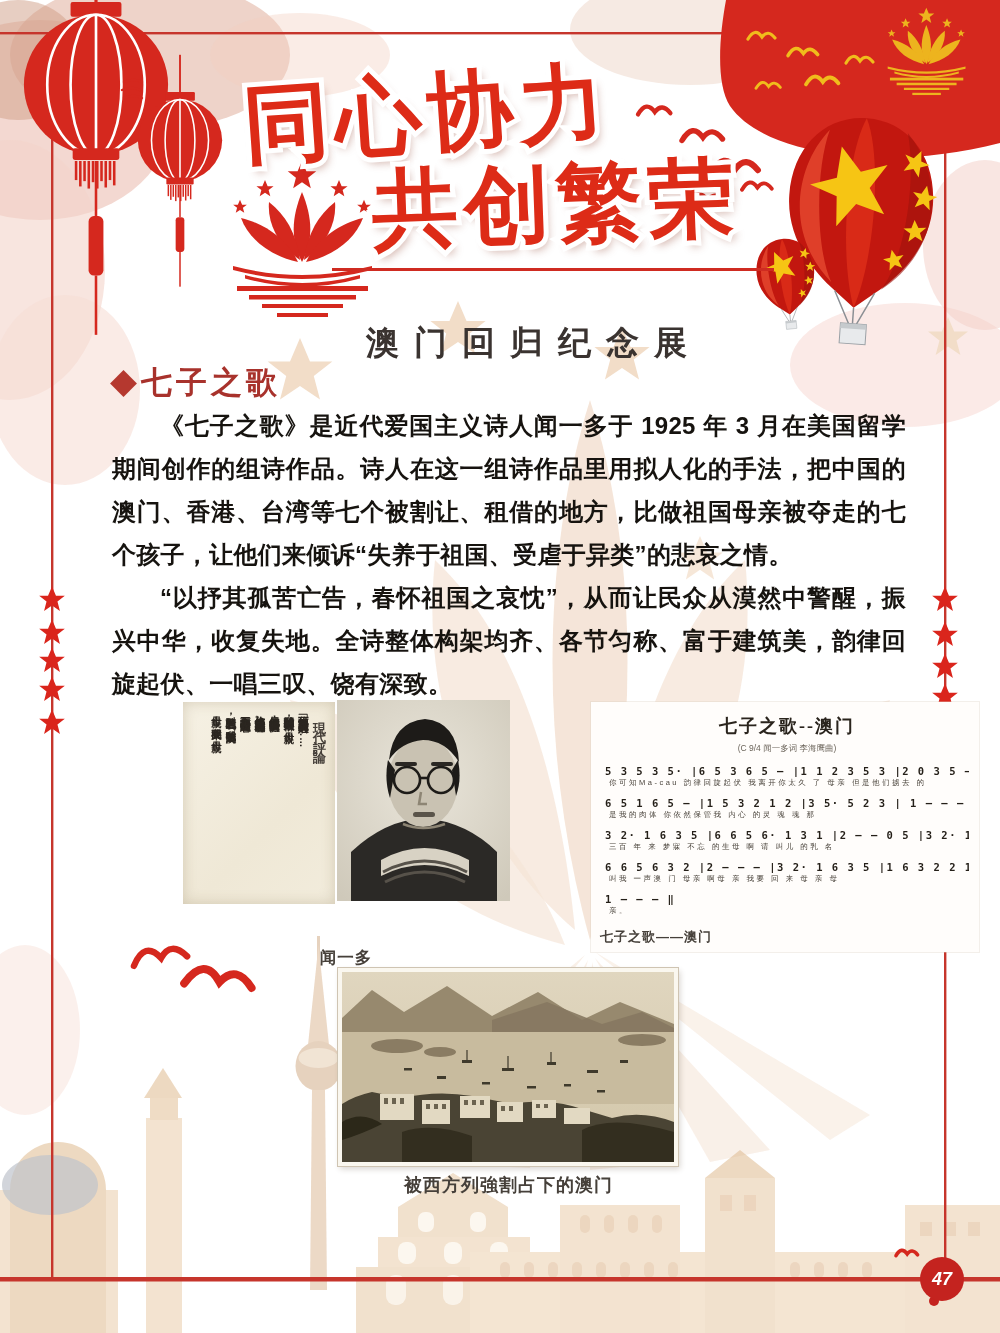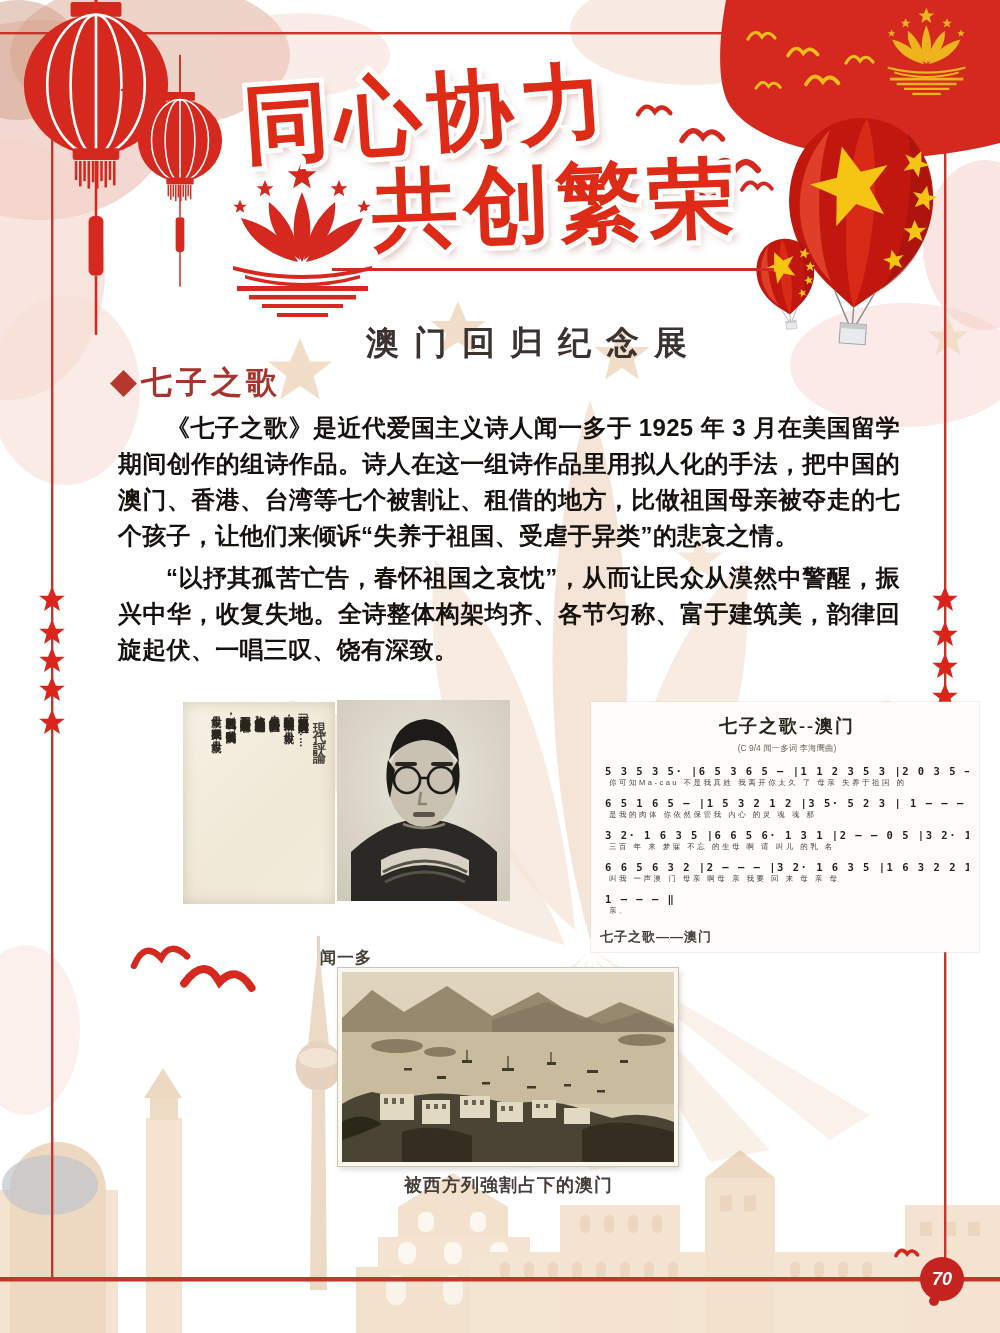--- a/index.html
+++ b/index.html
@@ -15,21 +15,21 @@
   .t2{left:372px;top:146px;transform:rotate(-2deg);}
   .subtitle{position:absolute;left:366px;top:278px;z-index:6;font-size:33px;font-weight:bold;
             color:#3a3330;letter-spacing:15px;white-space:nowrap;margin-top:43px;}
   .title-rule{position:absolute;left:332px;top:268px;width:442px;height:3px;background:#cf2b21;z-index:5;}
   
   .sec-head{position:absolute;left:114px;top:362px;z-index:6;display:flex;align-items:center;gap:8px;}
   .sec-head .diamond{width:19px;height:19px;background:#b5382f;transform:rotate(45deg);flex:0 0 auto;}
   .sec-head .sec-title{font-size:31px;font-weight:bold;color:#a8322c;letter-spacing:4px;
             font-family:"Liberation Serif",serif;}
   .bodytext{position:absolute;left:112px;top:404px;width:794px;z-index:6;}
-  .bodytext p{margin:6px;text-indent:2em;font-size:24px;line-height:36px;font-weight:600;
+  .bodytext p{margin:0;text-indent:2em;font-size:24px;line-height:43px;font-weight:600;
             color:#16130f;text-align:justify;letter-spacing:.3px;}
   
   .clipping{position:absolute;left:183px;top:702px;width:152px;height:202px;z-index:6;
             background:linear-gradient(135deg,#f6f1e4 0%,#efe8d6 60%,#f2ecdc 100%);
             box-shadow:inset 0 0 14px rgba(120,100,60,.25);
             writing-mode:vertical-rl;padding:6px 5px;box-sizing:border-box;}
   .clipping .col{font-size:10.5px;line-height:13px;font-weight:bold;color:#2b2620;margin:0 1.5px;
             letter-spacing:.5px;}
   .clipping .col-head{font-size:13px;letter-spacing:9px;color:#46403a;margin:0 4px 0 3px;padding-top:4px;}
   .portrait{position:absolute;left:337px;top:700px;width:173px;height:201px;z-index:6;}
@@ -321,21 +321,21 @@
       <path d="M66,124 Q86,132 108,124" stroke="#8d8574" stroke-width="2.5" fill="none"></path>
     </svg>
   </div>
   <div class="caption cap-portrait">闻一多</div>
 
   <div class="score">
     <div class="s-title">七子之歌--澳门</div>
     <div class="s-credit">(C 9/4  闻一多词  李海鹰曲)</div>
     <div class="rows">
       <div class="notes">5 3 5 3 5· |6 5 3 6 5 – |1 1 2 3 5 3 |2 0 3 5 – |5 3 6 5 3 5  5 |</div>
-      <div class="lyr">你可知Ma-cau 不是我真姓  我离开你太久 了 母亲  失养于祖国 的</div>
+      <div class="lyr">你可知Ma-cau 韵律回旋起伏  我离开你太久 了 母亲  但是他们掳去 的</div>
       <div class="notes">6 5 1 6 5 – |1 5 3 2 1 2 |3 5· 5 2 3 | 1 – – – 3 ‖ 1 – – 0 5 |</div>
       <div class="lyr">是我的肉体  你依然保管我 内心  的灵  魂   魂  那</div>
       <div class="notes">3 2·  1 6 3 5 |6 6  5 6·  1 3 1 |2 – – 0 5 |3 2·  1 6 5 5 |</div>
       <div class="lyr">三百  年 来 梦寐 不忘  的生母 啊   请 叫儿  的乳 名</div>
       <div class="notes">6 6  5 6 3 2 |2 – – – |3 2·  1 6 3 5 |1 6 3 2 2 1 |0 2 3 5 – |3 – 0 2 3 |</div>
       <div class="lyr">叫我 一声澳 门   母亲  啊母 亲  我要 回 来   母 亲      母</div>
       <div class="notes">1 – – – ‖</div>
       <div class="lyr">亲。</div>
     </div>
   </div>
@@ -396,15 +396,15 @@
         <rect x="194" y="132" width="4" height="4"></rect>
           <rect x="202" y="132" width="4" height="4"></rect>
       </g>
       <path d="M0,150 Q20,138 40,152 Q20,162 0,168 Z" fill="#2c2819"></path>
       <path d="M240,158 Q270,142 332,160 L332,190 L240,190 Z" fill="#332e1f"></path>
       <path d="M60,160 Q90,150 130,164 L130,190 L60,190 Z" fill="#332e1f"></path>
     </svg>
   </div>
   <div class="caption cap-photo">被西方列強割占下的澳门</div>
 
-  <div class="pagenum">70</div>
+  <div class="pagenum">47</div>
 
 </div>
 
 </body></html>

